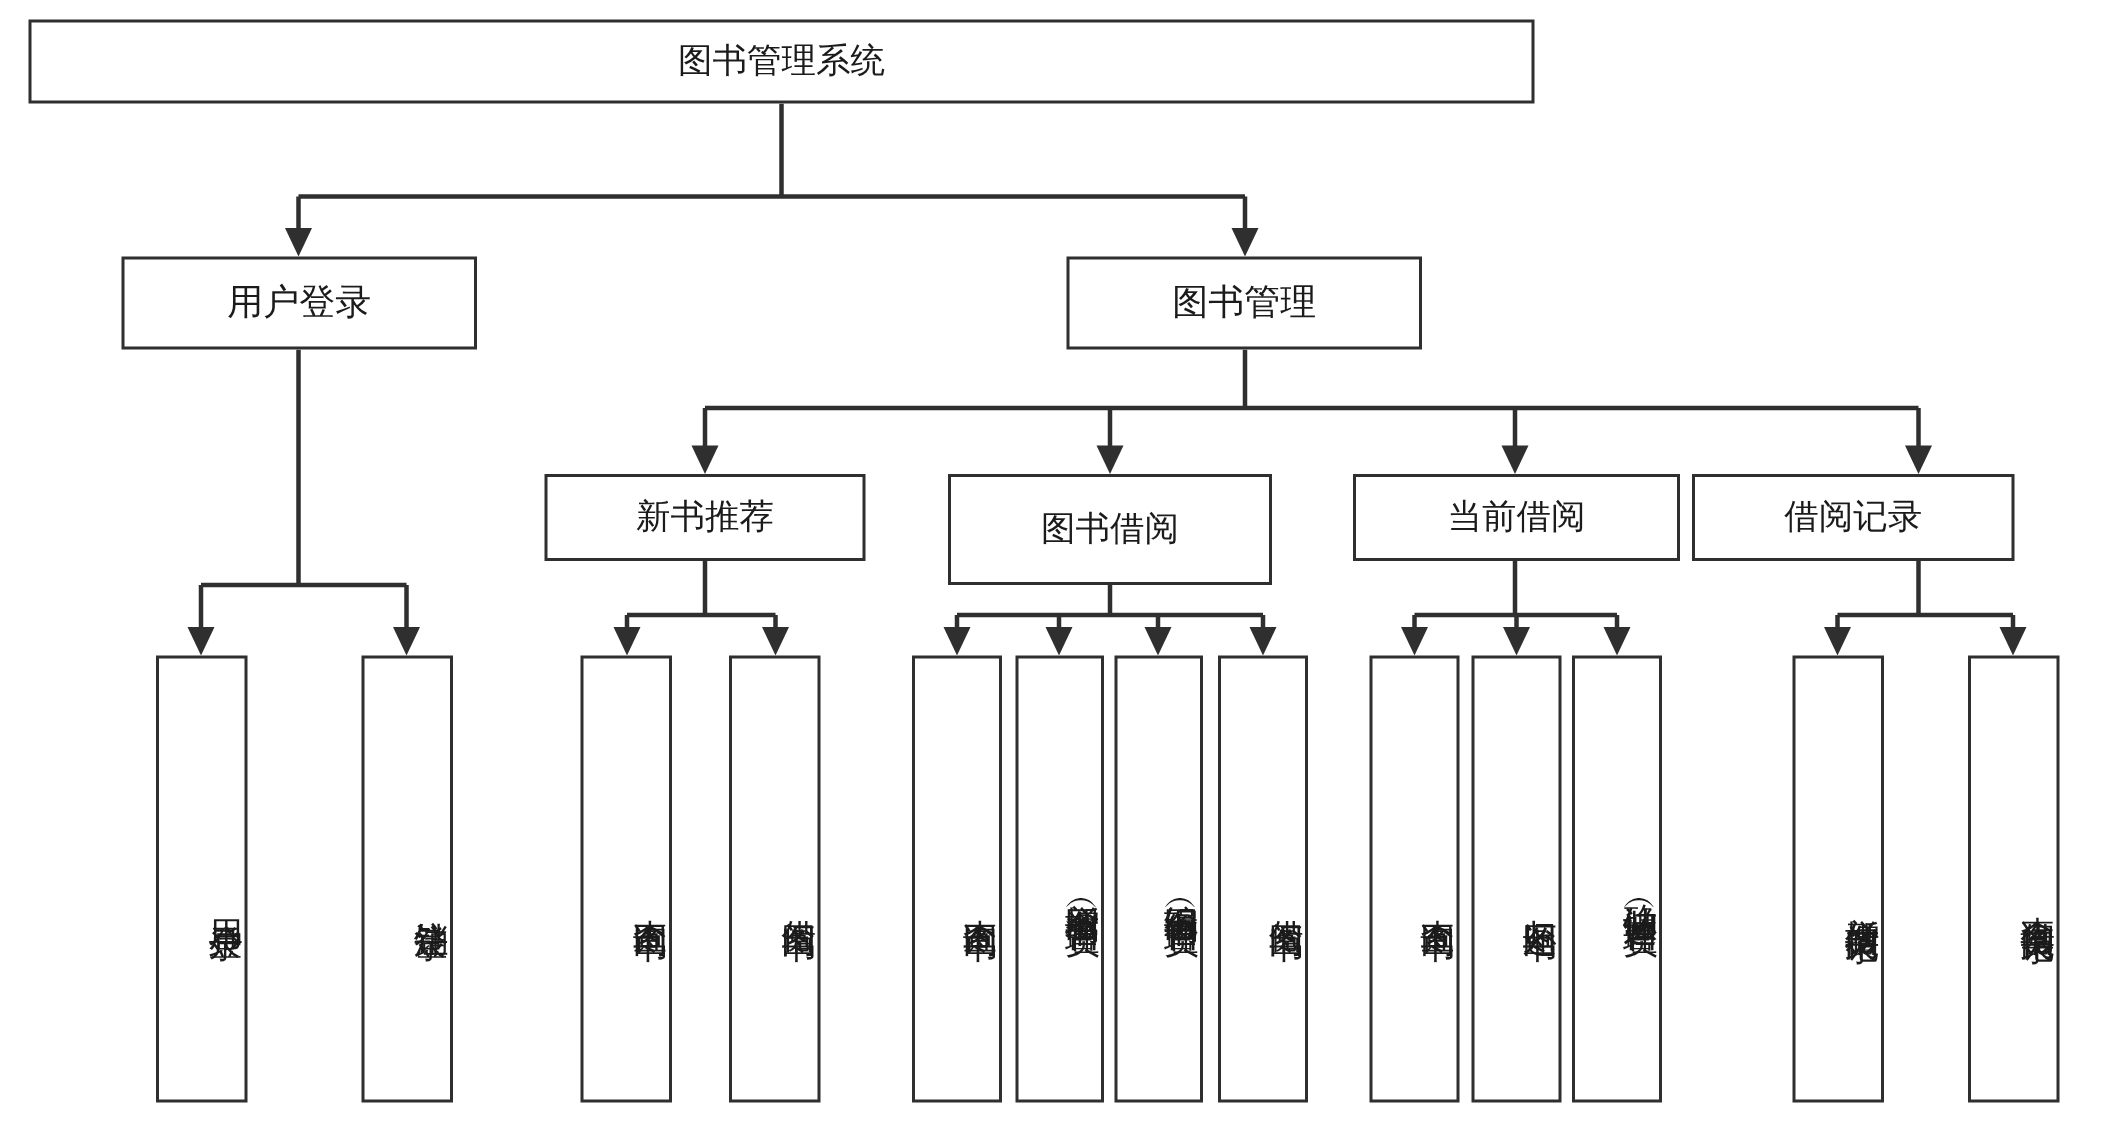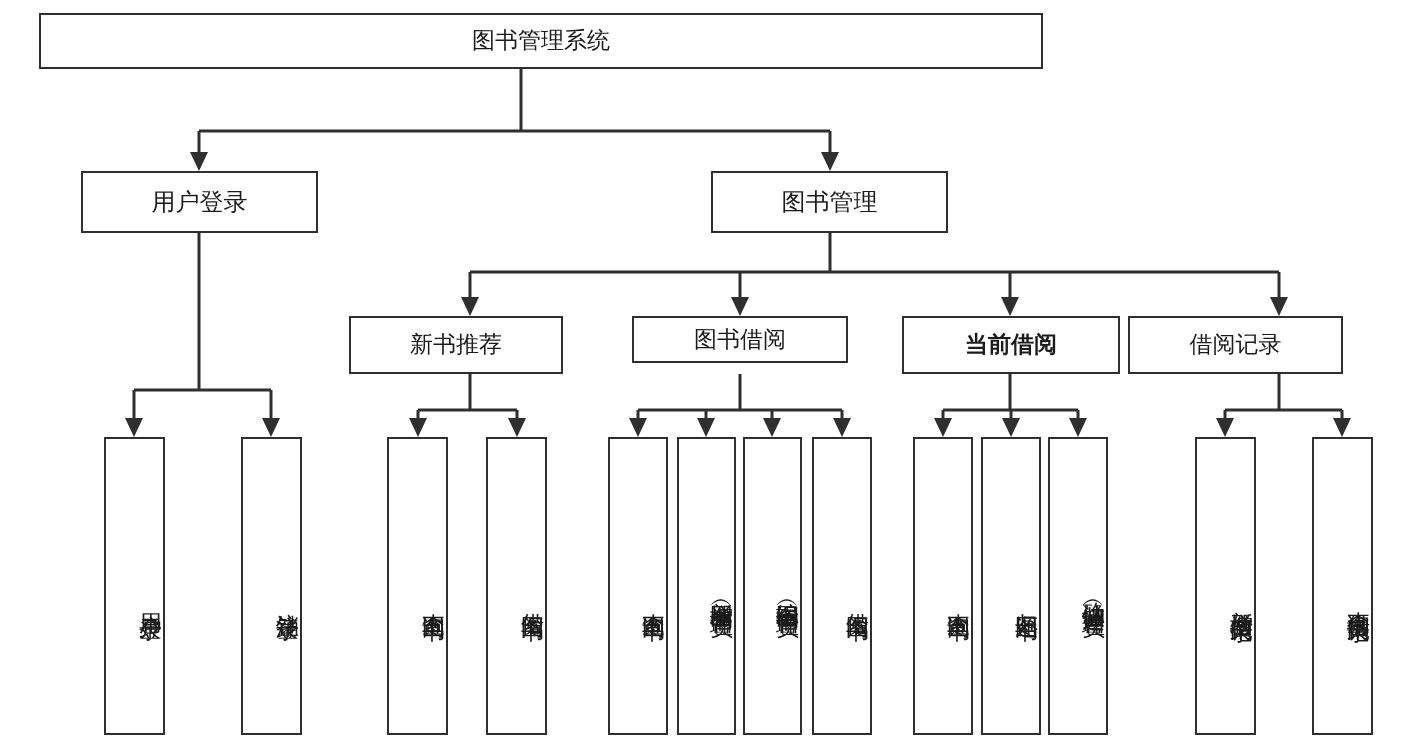--- a/index.html
+++ b/index.html
@@ -118,26 +118,26 @@
       <path d="M 1069 418 L 1087 418 L 1078 437 Z" fill="#2f2f2f"></path>
       <line x1="1279" y1="374" x2="1279" y2="410" stroke="#2f2f2f" stroke-width="3"></line>
       <line x1="1225" y1="410" x2="1342" y2="410" stroke="#2f2f2f" stroke-width="3"></line>
       <line x1="1225" y1="410" x2="1225" y2="419" stroke="#2f2f2f" stroke-width="3"></line>
       <path d="M 1216 418 L 1234 418 L 1225 437 Z" fill="#2f2f2f"></path>
       <line x1="1342" y1="410" x2="1342" y2="419" stroke="#2f2f2f" stroke-width="3"></line>
       <path d="M 1333 418 L 1351 418 L 1342 437 Z" fill="#2f2f2f"></path>
     </svg>
 
   <div id="nodes">
-      <div class="node h" style="left: 19px; top: 13px; width: 1004px; height: 56px; margin-left: 20px;">图书管理系统</div>
+      <div class="node h" style="left: 19px; top: 13px; width: 1004px; height: 56px;">图书管理系统</div>
       <div class="node lvl1" style="left: 81px; top: 171px; width: 237px; height: 62px;">用户登录</div>
       <div class="node lvl1" style="left: 711px; top: 171px; width: 237px; height: 62px;">图书管理</div>
-      <div class="node h" style="left: 349px; top: 316px; width: 214px; height: 58px;">新书推荐</div>
-      <div class="node h" style="left: 632px; top: 316px; width: 216px; height: 47px;">图书借阅</div>
-      <div class="node h" style="left: 902px; top: 316px; width: 218px; height: 58px; font-weight: bold;">当前借阅</div>
+      <div class="node h" style="left: 363px; top: 316px; width: 214px; height: 58px;">新书推荐</div>
+      <div class="node h" style="left: 632px; top: 316px; width: 216px; height: 74px;">图书借阅</div>
+      <div class="node h" style="left: 902px; top: 316px; width: 218px; height: 58px;">当前借阅</div>
       <div class="node h" style="left: 1128px; top: 316px; width: 215px; height: 58px;">借阅记录</div>
       <div class="node v" style="left: 104px; top: 437px; width: 61px; height: 298px;">用户登录</div>
       <div class="node v" style="left: 241px; top: 437px; width: 61px; height: 298px;">注销登录</div>
       <div class="node v" style="left: 387px; top: 437px; width: 61px; height: 298px;">查询图书</div>
       <div class="node v" style="left: 486px; top: 437px; width: 61px; height: 298px;">借阅图书</div>
       <div class="node v" style="left: 608px; top: 437px; width: 60px; height: 298px;">查询图书</div>
       <div class="node v tall" style="left: 677px; top: 437px; width: 59px; height: 298px;">新增图书（管理员）</div>
       <div class="node v tall" style="left: 743px; top: 437px; width: 59px; height: 298px;">编辑图书（管理员）</div>
       <div class="node v" style="left: 812px; top: 437px; width: 60px; height: 298px;">借阅图书</div>
       <div class="node v" style="left: 913px; top: 437px; width: 60px; height: 298px;">查询图书</div>

